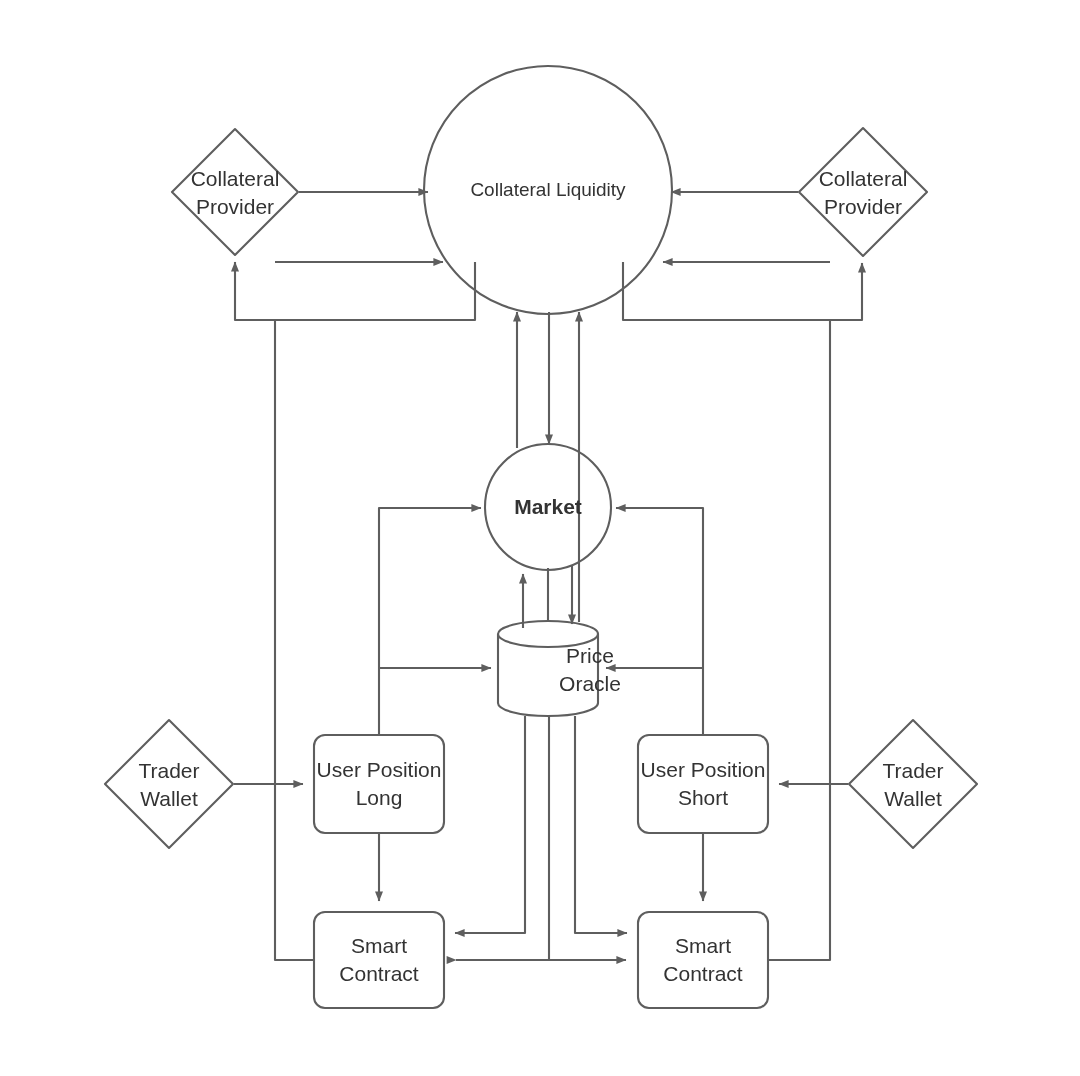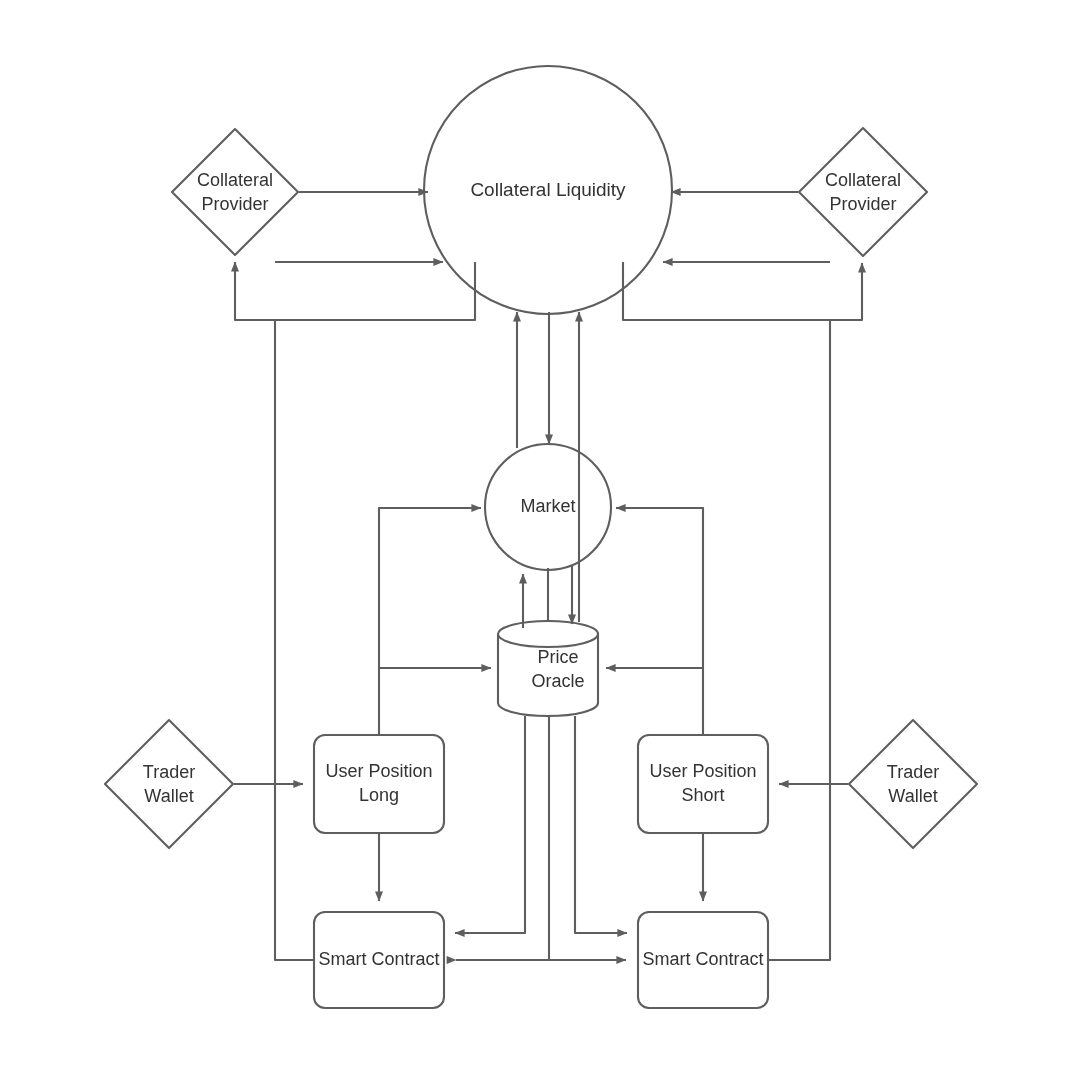--- a/index.html
+++ b/index.html
@@ -24,21 +24,21 @@
     width: 1080px;
     height: 1076px;
   }
   .node-label {
     position: absolute;
     display: flex;
     align-items: center;
     justify-content: center;
     text-align: center;
     color: #333333;
-    font-size: 18px;
+    font-size: 21px;
     line-height: 1.32;
     pointer-events: none;
     white-space: pre-line;
   }
   .lbl-big { font-size: 19px; }
 </style>
 </head>
 <body>
 
 <div id="canvas">
@@ -134,23 +134,23 @@
   </svg>
 
   <div class="node-label lbl-big" style="left:424px; top:172px; width:248px; height:36px;">Collateral Liquidity</div>
 
   <div class="node-label" style="left:175px; top:167px; width:120px; height:52px;">Collateral
 Provider</div>
 
   <div class="node-label" style="left:803px; top:167px; width:120px; height:52px;">Collateral
 Provider</div>
 
-  <div class="node-label" style="left:488px; top:489px; width:120px; height:36px;">Market</div>
+  <div class="node-label" style="left:488px; top:489px; width:120px; height:36px;font-weight:bold;">Market</div>
 
-  <div class="node-label" style="left:498px; top:644px; width:120px; height:52px;">Price
+  <div class="node-label" style="left:498px; top:644px; width:120px; height:52px;padding-left:32px;">Price
 Oracle</div>
 
   <div class="node-label" style="left:314px; top:758px; width:130px; height:52px;">User Position
 Long</div>
 
   <div class="node-label" style="left:638px; top:758px; width:130px; height:52px;">User Position
 Short</div>
 
   <div class="node-label" style="left:109px; top:759px; width:120px; height:52px;">Trader
 Wallet</div>

